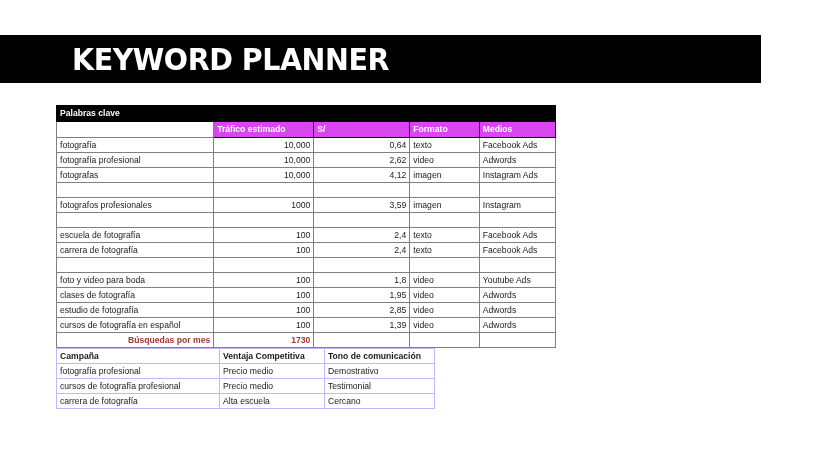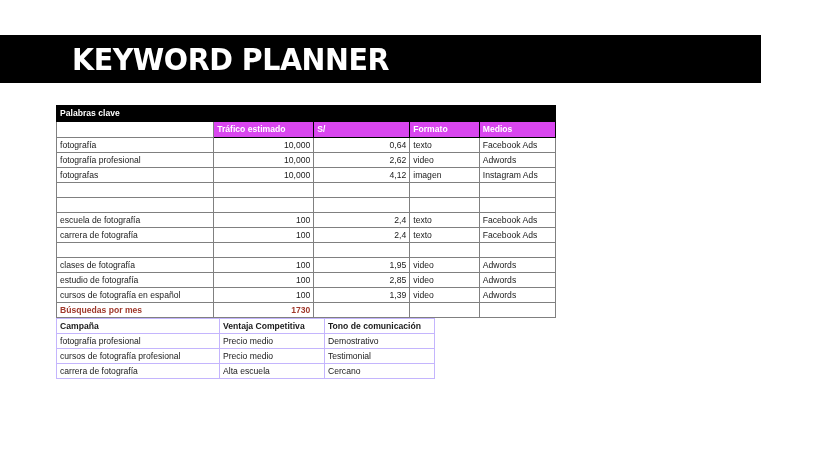--- a/index.html
+++ b/index.html
@@ -175,20 +175,27 @@
           <td class="c-form">imagen</td>
           <td class="c-med">Instagram Ads</td>
         </tr>
         <tr class="spacer">
           <td class="c-kw"></td>
           <td class="c-traf"></td>
           <td class="c-price"></td>
           <td class="c-form"></td>
           <td class="c-med"></td>
         </tr>
+        <tr>
+          <td class="c-kw">fotografos profesionales</td>
+          <td class="c-traf">1000</td>
+          <td class="c-price">3,59</td>
+          <td class="c-form">imagen</td>
+          <td class="c-med">Instagram</td>
+        </tr>
         <tr class="spacer">
           <td class="c-kw"></td>
           <td class="c-traf"></td>
           <td class="c-price"></td>
           <td class="c-form"></td>
           <td class="c-med"></td>
         </tr>
         <tr>
           <td class="c-kw">escuela de fotografía</td>
           <td class="c-traf">100</td>
@@ -204,20 +211,27 @@
           <td class="c-med">Facebook Ads</td>
         </tr>
         <tr class="spacer">
           <td class="c-kw"></td>
           <td class="c-traf"></td>
           <td class="c-price"></td>
           <td class="c-form"></td>
           <td class="c-med"></td>
         </tr>
         <tr>
+          <td class="c-kw">foto y video para boda</td>
+          <td class="c-traf">100</td>
+          <td class="c-price">1,8</td>
+          <td class="c-form">video</td>
+          <td class="c-med">Youtube Ads</td>
+        </tr>
+        <tr>
           <td class="c-kw">clases de fotografía</td>
           <td class="c-traf">100</td>
           <td class="c-price">1,95</td>
           <td class="c-form">video</td>
           <td class="c-med">Adwords</td>
         </tr>
         <tr>
           <td class="c-kw">estudio de fotografía</td>
           <td class="c-traf">100</td>
           <td class="c-price">2,85</td>
@@ -226,21 +240,21 @@
         </tr>
         <tr>
           <td class="c-kw">cursos de fotografía en español</td>
           <td class="c-traf">100</td>
           <td class="c-price">1,39</td>
           <td class="c-form">video</td>
           <td class="c-med">Adwords</td>
         </tr>
 
       <tr>
-        <td class="c-kw total-label" style="color: rgb(160, 57, 44);">Búsquedas por mes</td>
+        <td class="c-kw total-label" style="color: rgb(160, 57, 44); text-align: right;">Búsquedas por mes</td>
         <td class="c-traf total-value" style="color: rgb(160, 57, 44);">1730</td>
         <td class="c-price"></td>
         <td class="c-form"></td>
         <td class="c-med"></td>
       </tr>
     </tbody>
   </table>
 
   <table class="grid2">
     <tbody>

